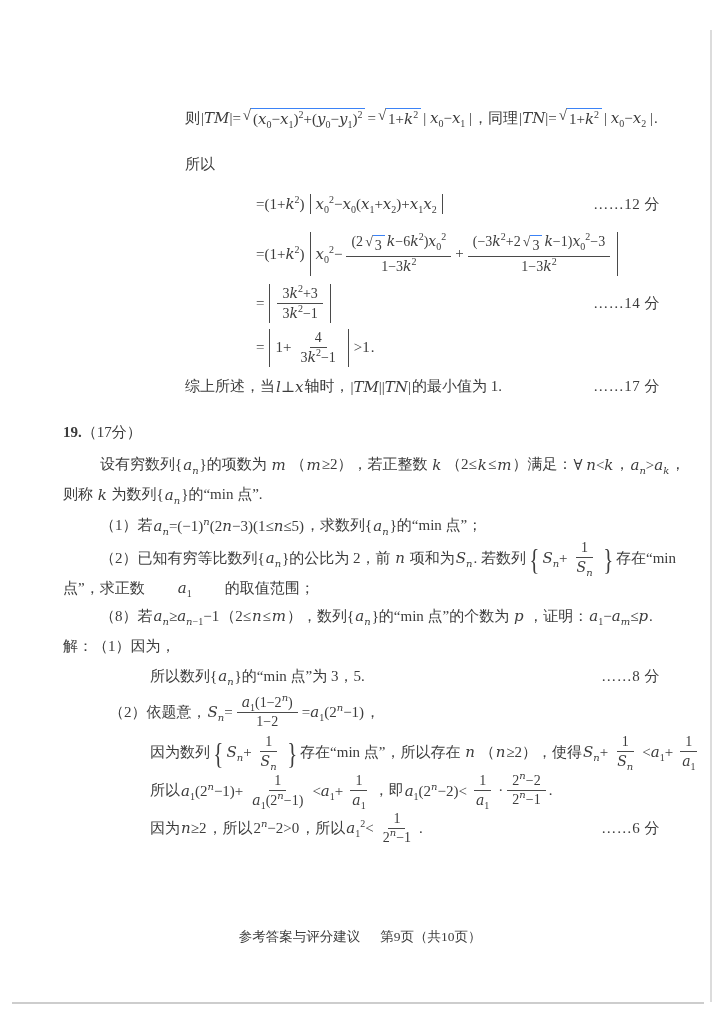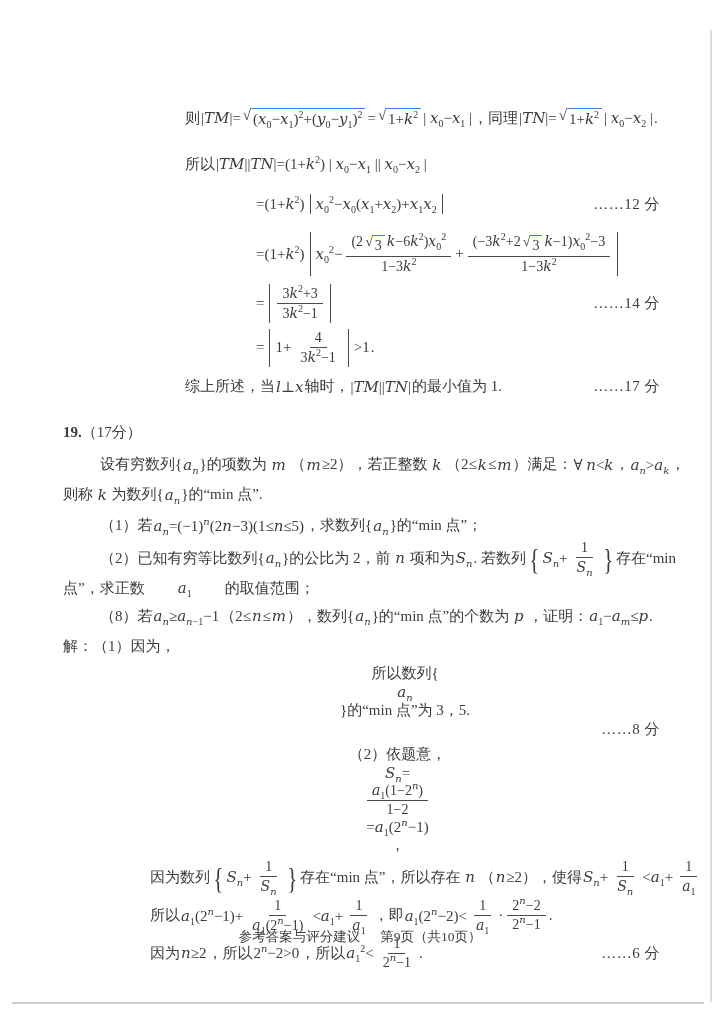--- a/index.html
+++ b/index.html
@@ -48,21 +48,20 @@
         <span class="sqrt"><span class="rad">√</span><span class="vinc"><span class="m">1+<i>k</i><sup>2</sup></span></span></span>
         <span class="m">| <i>x</i><sub>0</sub>−<i>x</i><sub>1</sub> |</span>
         <span class="t">，同理</span>
         <span class="m">|<i>TN</i>|=</span>
         <span class="sqrt"><span class="rad">√</span><span class="vinc"><span class="m">1+<i>k</i><sup>2</sup></span></span></span>
         <span class="m">| <i>x</i><sub>0</sub>−<i>x</i><sub>2</sub> |</span>
         <span class="t">.</span>
       </div>
       <div class="dline" style="margin-left: 122px; margin-top: 22px;">
         <span class="t">所以</span>
-        <span class="m">|<i>TM</i>||<i>TN</i>|=(1+<i>k</i><sup>2</sup>) | <i>x</i><sub>0</sub>−<i>x</i><sub>1</sub> || <i>x</i><sub>0</sub>−<i>x</i><sub>2</sub> |</span>
       </div>
       <div class="dline" style="margin-left: 192px; margin-top: 16px;">
         <span class="m">=(1+<i>k</i><sup>2</sup>)</span>
         <span class="bars"><span class="bar"></span><span class="barc"><span class="m"><i>x</i><sub>0</sub><sup>2</sup>−<i>x</i><sub>0</sub>(<i>x</i><sub>1</sub>+<i>x</i><sub>2</sub>)+<i>x</i><sub>1</sub><i>x</i><sub>2</sub></span></span><span class="bar"></span></span>
         <span class="t score">……12 分</span>
       </div>
       <div class="dline" style="margin-left: 192px; margin-top: 16px;">
         <span class="m">=(1+<i>k</i><sup>2</sup>)</span>
         <span class="bars"><span class="bar"></span><span class="barc"><span class="m"><i>x</i><sub>0</sub><sup>2</sup>−</span><span class="frac"><span class="num"><span class="m">(2</span><span class="sqrt"><span class="rad">√</span><span class="vinc"><span class="m">3</span></span></span><span class="m"><i>k</i>−6<i>k</i><sup>2</sup>)<i>x</i><sub>0</sub><sup>2</sup></span></span><span class="den"><span class="m">1−3<i>k</i><sup>2</sup></span></span></span><span class="m">+</span><span class="frac"><span class="num"><span class="m">(−3<i>k</i><sup>2</sup>+2</span><span class="sqrt"><span class="rad">√</span><span class="vinc"><span class="m">3</span></span></span><span class="m"><i>k</i>−1)<i>x</i><sub>0</sub><sup>2</sup>−3</span></span><span class="den"><span class="m">1−3<i>k</i><sup>2</sup></span></span></span></span><span class="bar"></span></span>
       </div>
@@ -150,27 +149,27 @@
         <span class="t">}的“min 点”的个数为</span>
         <span class="m"> <i>p</i> </span>
         <span class="t">，证明：</span>
         <span class="m"><i>a</i><sub>1</sub>−<i>a</i><sub><i>m</i></sub>≤<i>p</i></span>
         <span class="t">.</span>
       </div>
       <div class="dline" style="margin-left: 0px; margin-top: 6px;">
         <span class="t">解：（1）因为</span>
         <span class="t">，</span>
       </div>
-      <div class="dline" style="margin-left: 87px; margin-top: 6px; flex-direction: column;">
+      <div class="dline" style="margin-left: 87px; margin-top: 6px;">
         <span class="t">所以数列{</span>
         <span class="m"><i>a</i><sub><i>n</i></sub></span>
         <span class="t">}的“min 点”为 3，5.</span>
         <span class="t score">……8 分</span>
       </div>
-      <div class="dline" style="margin-left: 72px; margin-top: 6px; flex-direction: column;">
+      <div class="dline" style="margin-left: 46px; margin-top: 6px;">
         <span class="t">（2）依题意，</span>
         <span class="m"><i>S</i><sub><i>n</i></sub>=</span>
         <span class="frac"><span class="num"><span class="m"><i>a</i><sub>1</sub>(1−2<sup><i>n</i></sup>)</span></span><span class="den"><span class="m">1−2</span></span></span>
         <span class="m">=<i>a</i><sub>1</sub>(2<sup><i>n</i></sup>−1)</span>
         <span class="t">，</span>
       </div>
       <div class="dline" style="margin-left: 87px; margin-top: 4px;">
         <span class="t">因为数列</span>
         <span class="bracegrp"><span class="bsym">{</span><span class="bracec"><span class="m"><i>S</i><sub><i>n</i></sub>+</span><span class="frac"><span class="num"><span class="m">1</span></span><span class="den"><span class="m"><i>S</i><sub><i>n</i></sub></span></span></span></span><span class="bsym">}</span></span>
         <span class="t">存在“min 点”，所以存在</span>

